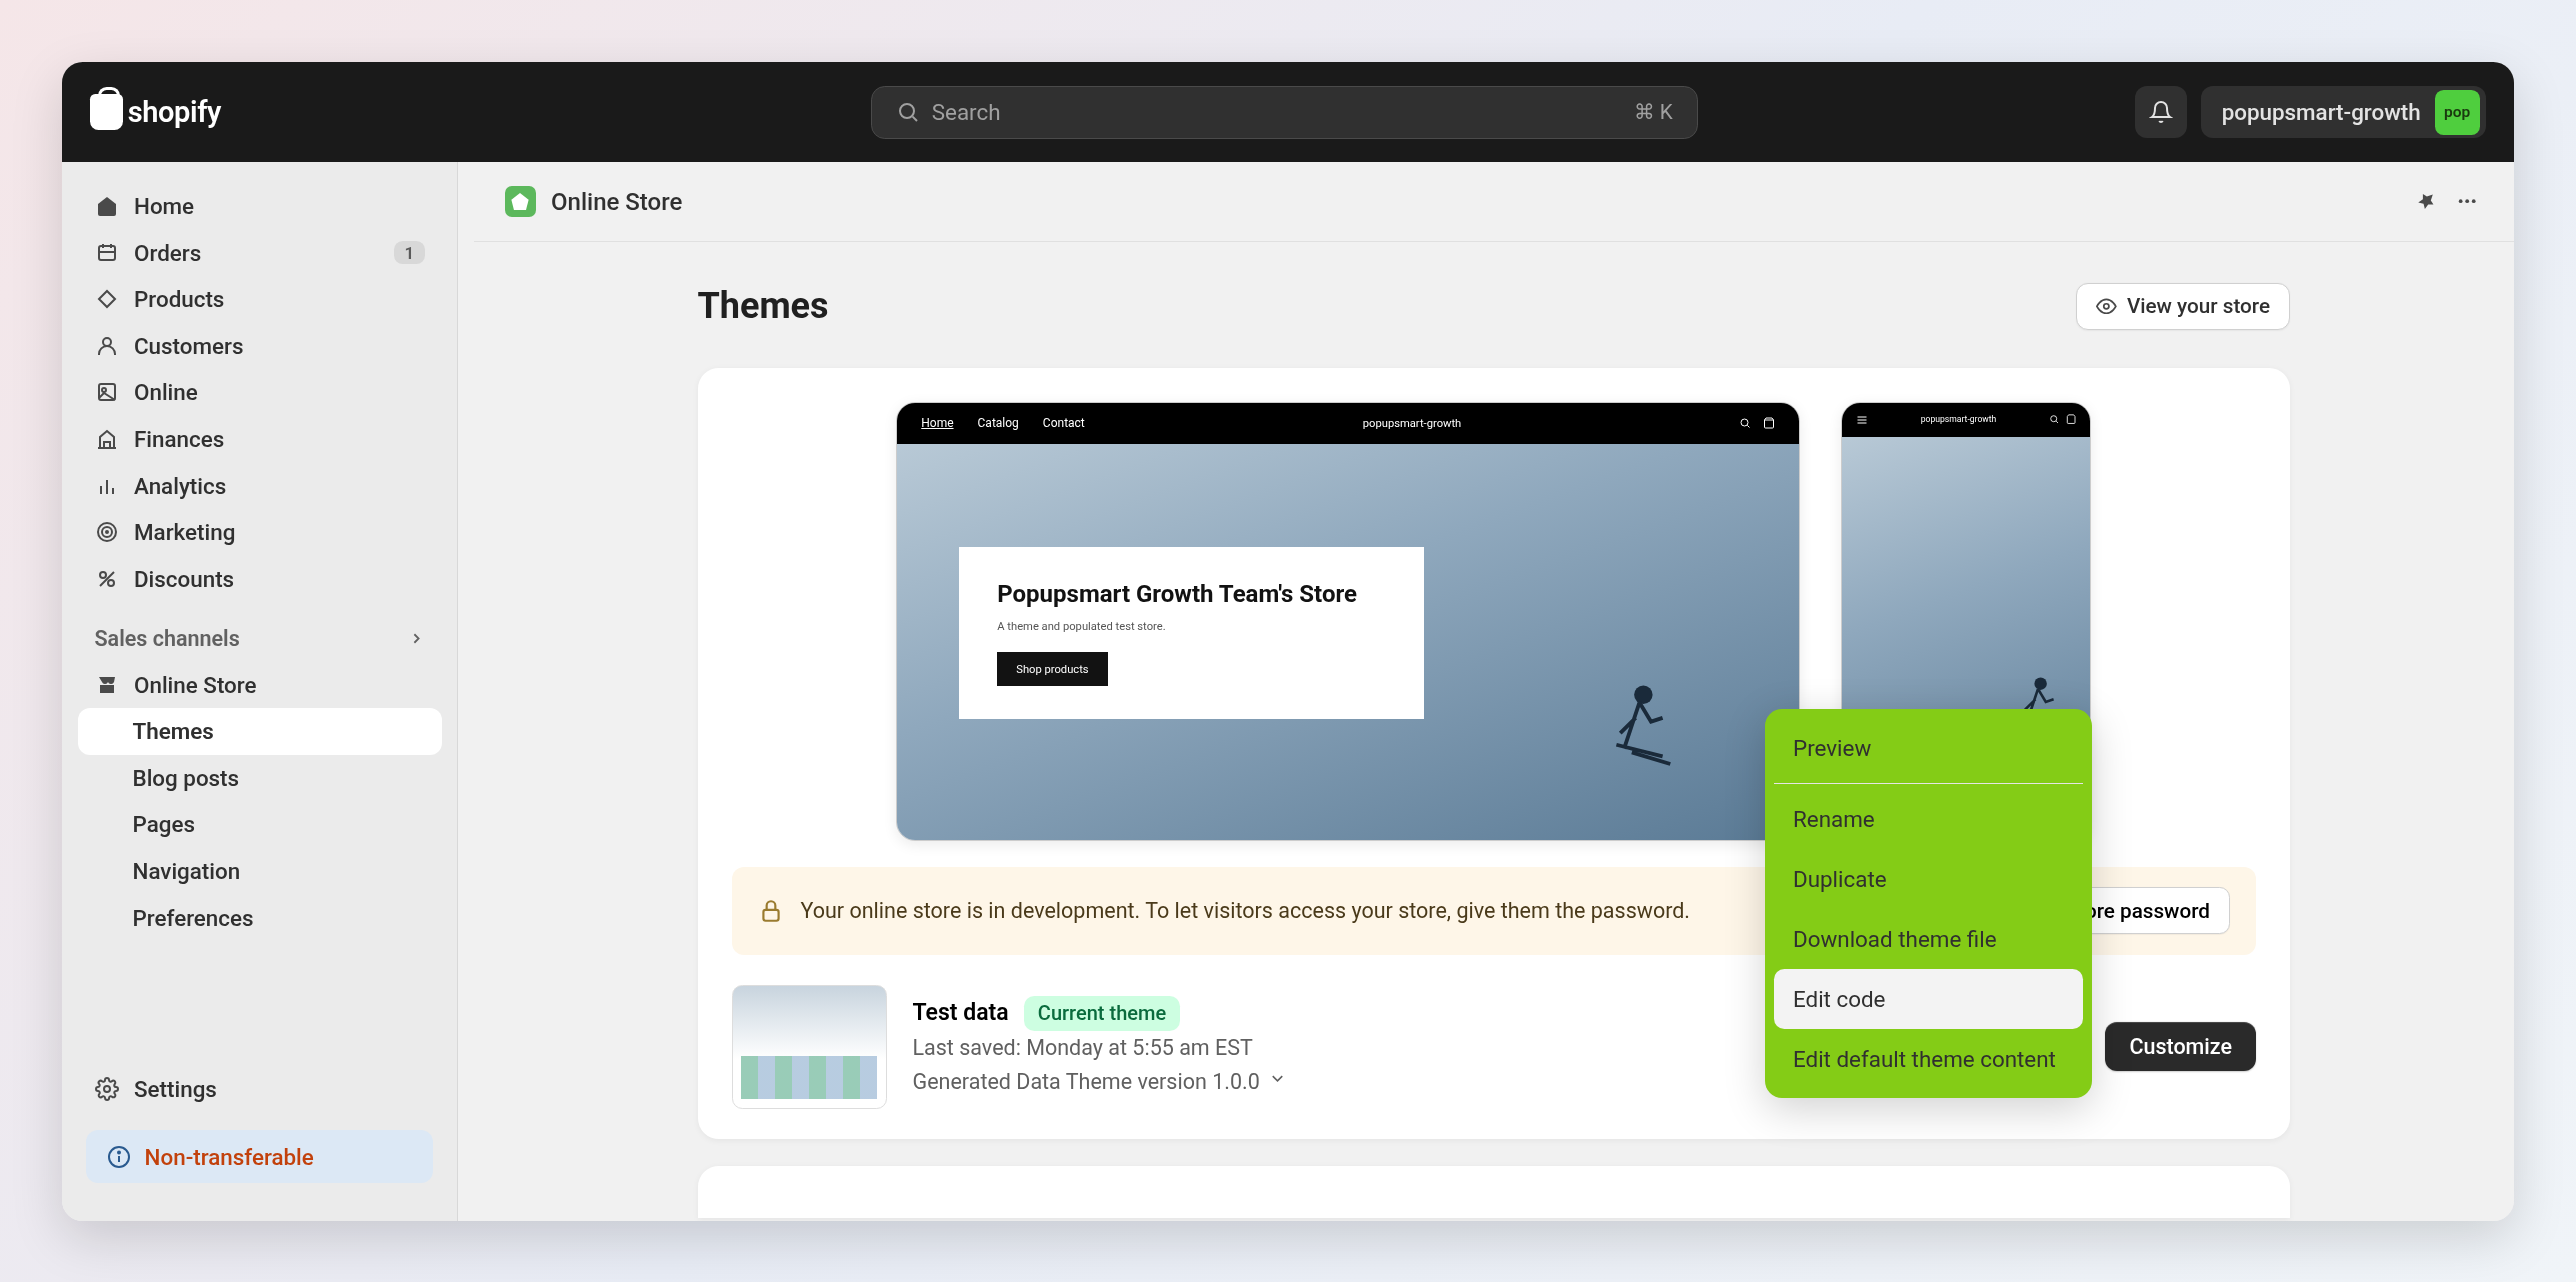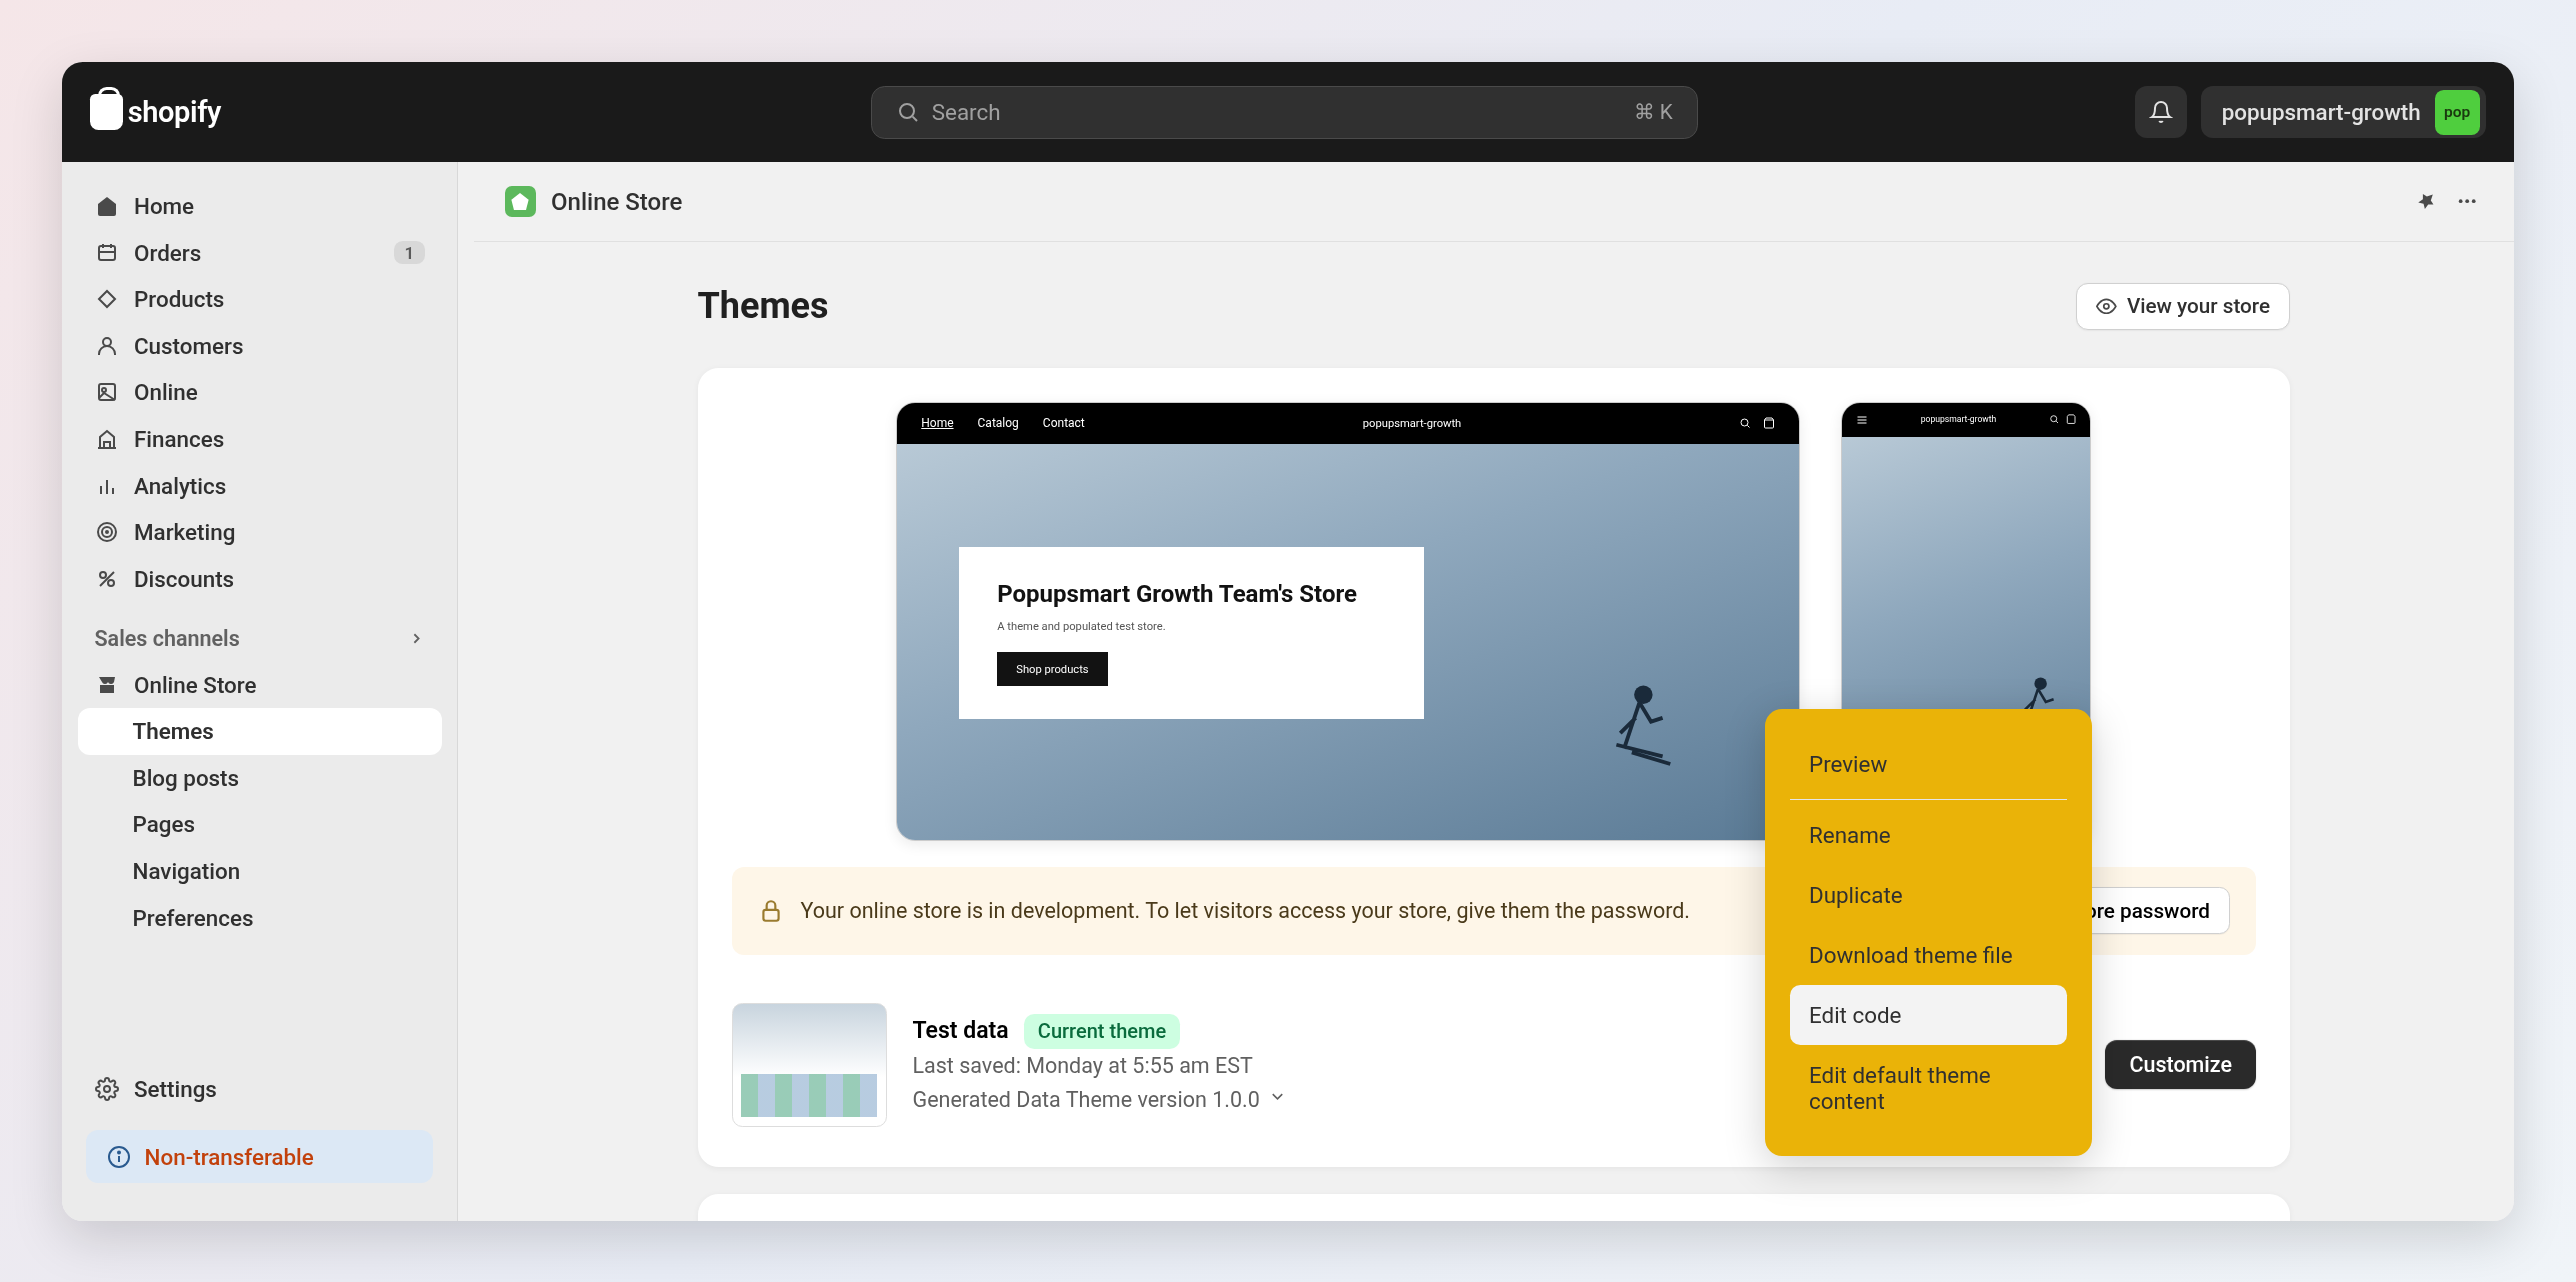--- a/index.html
+++ b/index.html
@@ -53,32 +53,32 @@
     .hero-d { position: relative; height: 398px; background: linear-gradient(160deg, #b8c9d6 0%, #8fa8bd 40%, #5a7a95 100%); }
     .hero-m { position: relative; height: 405px; background: linear-gradient(160deg, #b8c9d6 0%, #8fa8bd 40%, #5a7a95 100%); }
     .hero-card { position: absolute; left: 62px; top: 103px; background: #fff; padding: 33px 38px; width: 465px; }
     .hero-card h2 { font-size: 24px; font-weight: 700; color: #121212; line-height: 1.2; margin-bottom: 12px; }
     .hero-card p { font-size: 11.2px; color: #555; margin-bottom: 19px; }
     .shop-btn { background: #121212; color: #fff; font-size: 11.2px; padding: 10.3px 19px; display: inline-block; }
     .skier { position: absolute; right: 121px; bottom: 69px; width: 77px; height: 95px; }
     .dev-banner { margin: 26px 34px 0 34px; background: #fef6e8; border-radius: 12px; padding: 20.7px 26px; display: flex; align-items: center; gap: 17px; }
     .dev-banner .dev-text { font-size: 21.5px; color: #4a3a1a; flex: 1; }
     .remove-pw-btn { background: #fff; border: 0.9px solid #d0d0d0; border-radius: 10.3px; padding: 10.3px 19px; font-size: 20.7px; font-weight: 500; box-shadow: 0 0.9px 0.9px rgba(0,0,0,0.05); }
-    .theme-row { display: flex; align-items: center; padding: 40px 34px; gap: 26px; margin-top: 8px; }
+    .theme-row { display: flex; align-items: center; padding: 30px 34px; gap: 26px; }
     .thumb { width: 155px; height: 124px; border: 0.9px solid #ddd; border-radius: 10.3px; background: linear-gradient(#c8d4de 0%, #fff 60%); position: relative; overflow: hidden; }
     .thumb::after { content: ''; position: absolute; bottom: 8.6px; left: 8.6px; right: 8.6px; height: 43px; background: repeating-linear-gradient(90deg, #5a8 0, #5a8 17px, #8ac 17px, #8ac 34px); opacity: 0.6; }
     .theme-meta h3 { font-size: 23px; font-weight: 600; display: inline-block; margin-right: 12px; }
     .current-badge { background: #cdfee1; color: #0a6b3d; font-size: 20px; font-weight: 500; padding: 5.2px 13.8px; border-radius: 10.3px; }
     .theme-meta p { font-size: 21.5px; color: #606060; margin-top: 8.6px; }
     .version-row { display: flex; align-items: flex-start; gap: 8.6px; }
     .theme-actions { margin-left: auto; display: flex; gap: 13.8px; align-items: center; }
     .dots-btn { width: 48px; height: 48px; border: 0.9px solid #d0d0d0; border-radius: 12px; background: #fff; display: flex; align-items: center; justify-content: center; font-size: 20.7px; box-shadow: 0 0.9px 0.9px rgba(0,0,0,0.05); }
     .customize-btn { background: #2a2a2a; color: #fff; font-size: 21.5px; font-weight: 500; padding: 12px 24px; border-radius: 12px; box-shadow: inset 0 0.9px 0 rgba(255,255,255,0.15), 0 0.9px 1.7px rgba(0,0,0,0.2); }
     .card-spacer { margin-top: 27.6px; background: #fff; border-radius: 20.7px 20.7px 0 0; height: 52px; box-shadow: 0 1.7px 6.9px rgba(0,0,0,0.05); }
-    .popover { position: absolute; top: 547px; right: 422px; width: 327px; background: #eab308; border-radius: 17px; box-shadow: 0 10.3px 41px rgba(0,0,0,0.18); padding: 25px; z-index: 100; }
+    .popover { position: absolute; top: 547px; right: 422px; width: 327px; background: #84cc16; border-radius: 17px; box-shadow: 0 10.3px 41px rgba(0,0,0,0.18); padding: 9px; z-index: 100; }
     .pop-item { padding: 17px 19px; font-size: 22.4px; color: #303030; border-radius: 10.3px; cursor: pointer; }
     .pop-item.hover { background: #f3f3f3; }
     .pop-divider { height: 0.9px; background: #e5e5e5; margin: 5.2px 0; }
     svg { display: block; }
   </style>
 </head>
 <body>
 
 <div class="window">
 

